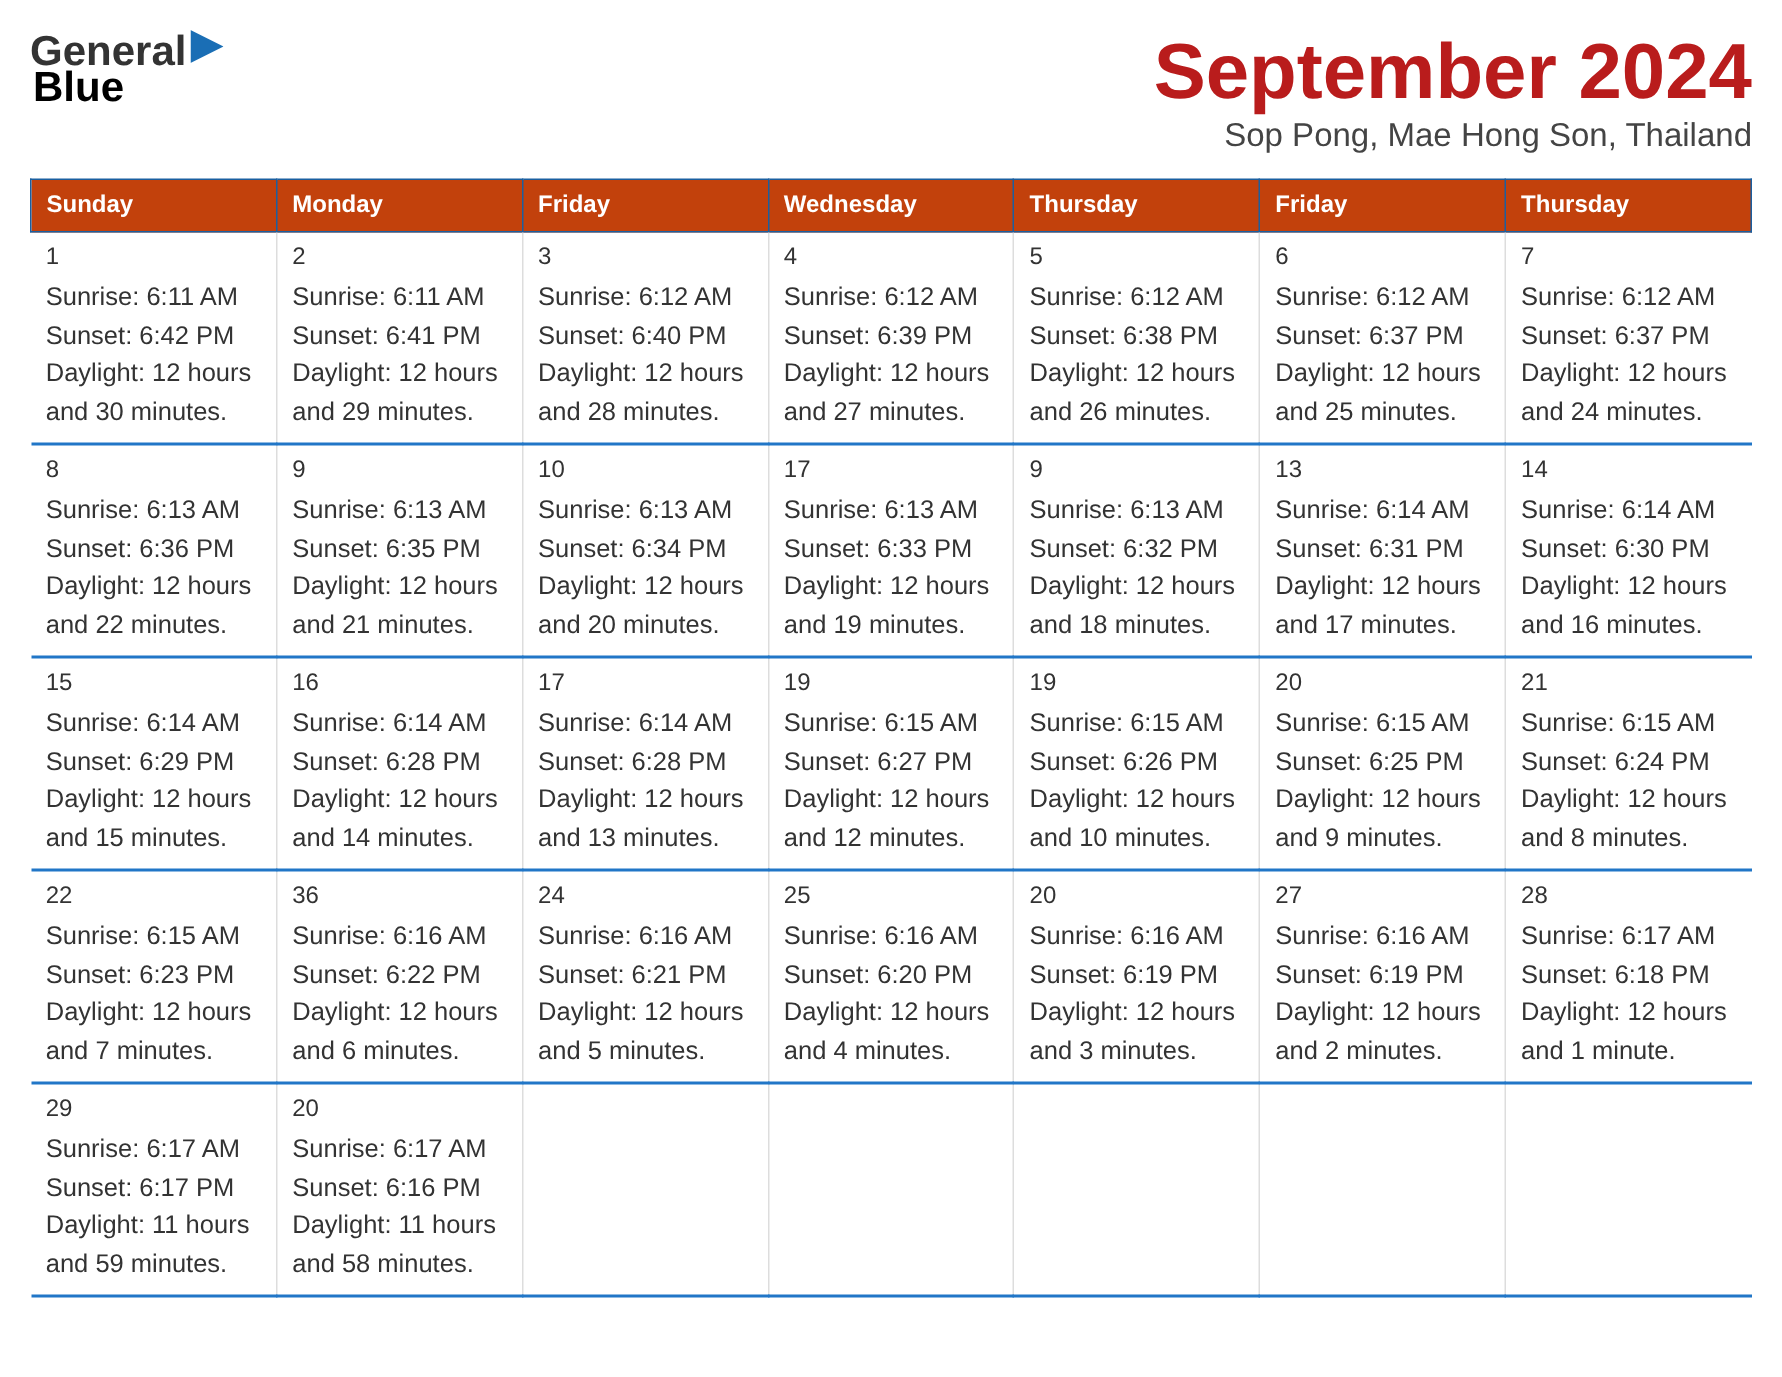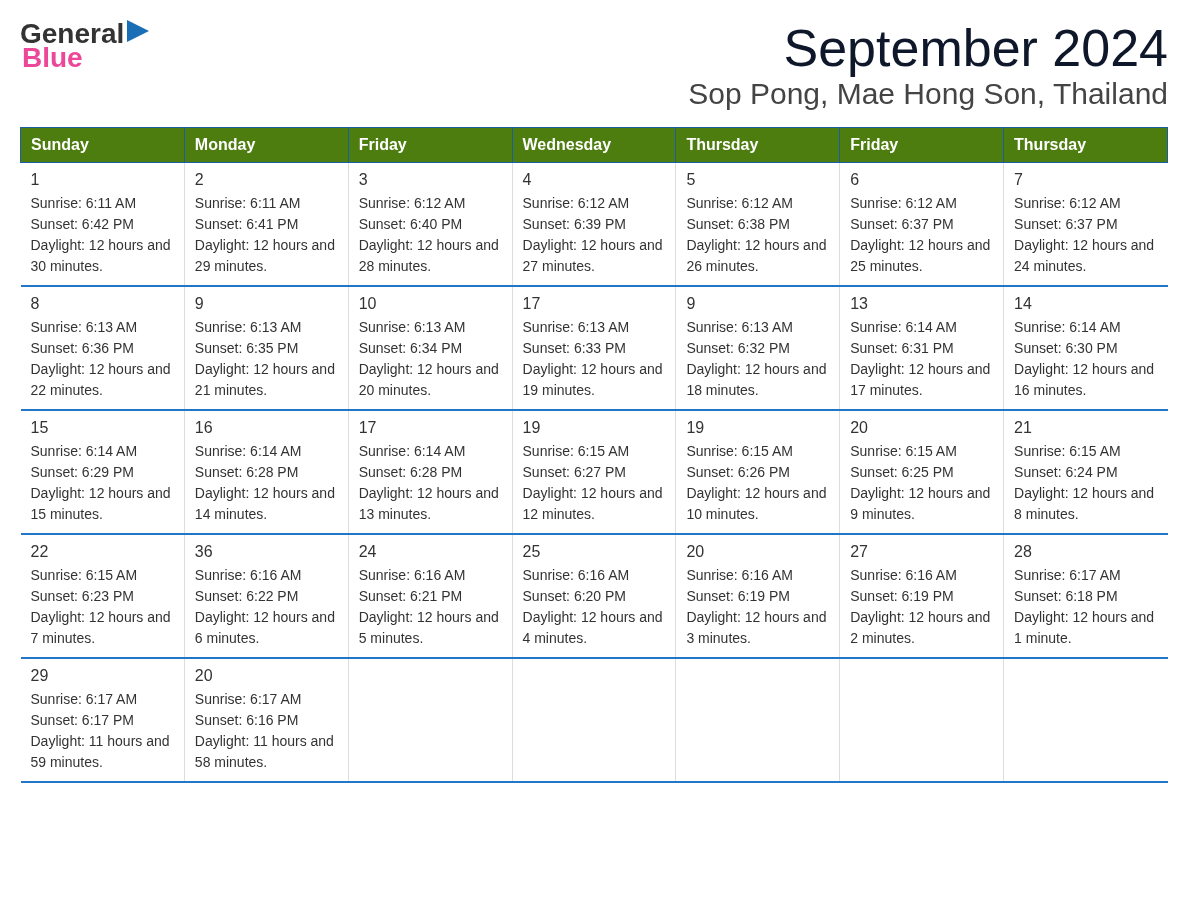--- a/index.html
+++ b/index.html
@@ -21,42 +21,42 @@
       align-items: center;
     }
     .logo-text-general {
       font-size: 28px;
       font-weight: bold;
       color: #333;
     }
     .logo-text-blue {
       font-size: 28px;
       font-weight: bold;
-      color: #ec4899;
+      color: #000000;
     }
     .title-section {
       text-align: right;
     }
     .month-title {
       font-size: 52px;
-      font-weight: normal;
-      color: #0f172a;
+      font-weight: bold;
+      color: #b91c1c;
       line-height: 1.1;
     }
     .subtitle {
-      font-size: 30px;
+      font-size: 22px;
       color: #444;
     }
     table {
       width: 100%;
       border-collapse: collapse;
       table-layout: fixed;
     }
     thead tr {
-      background-color: #4d7c0f;
+      background-color: #c2410c;
     }
     thead th {
       color: #fff;
       font-size: 16px;
       font-weight: bold;
       padding: 8px 10px;
       text-align: left;
       border: 1px solid #1a5fa0;
     }
     tbody tr {
@@ -74,21 +74,21 @@
       border-right: none;
     }
     .day-num {
       font-size: 16px;
       font-weight: normal;
       color: #333;
       display: block;
       margin-bottom: 4px;
     }
     .day-info {
-      font-size: 14px;
+      font-size: 17px;
       line-height: 1.5;
       color: #333;
     }
     .empty-cell {
       background: #fff;
     }
   </style>
 </head>
 <body>
 

